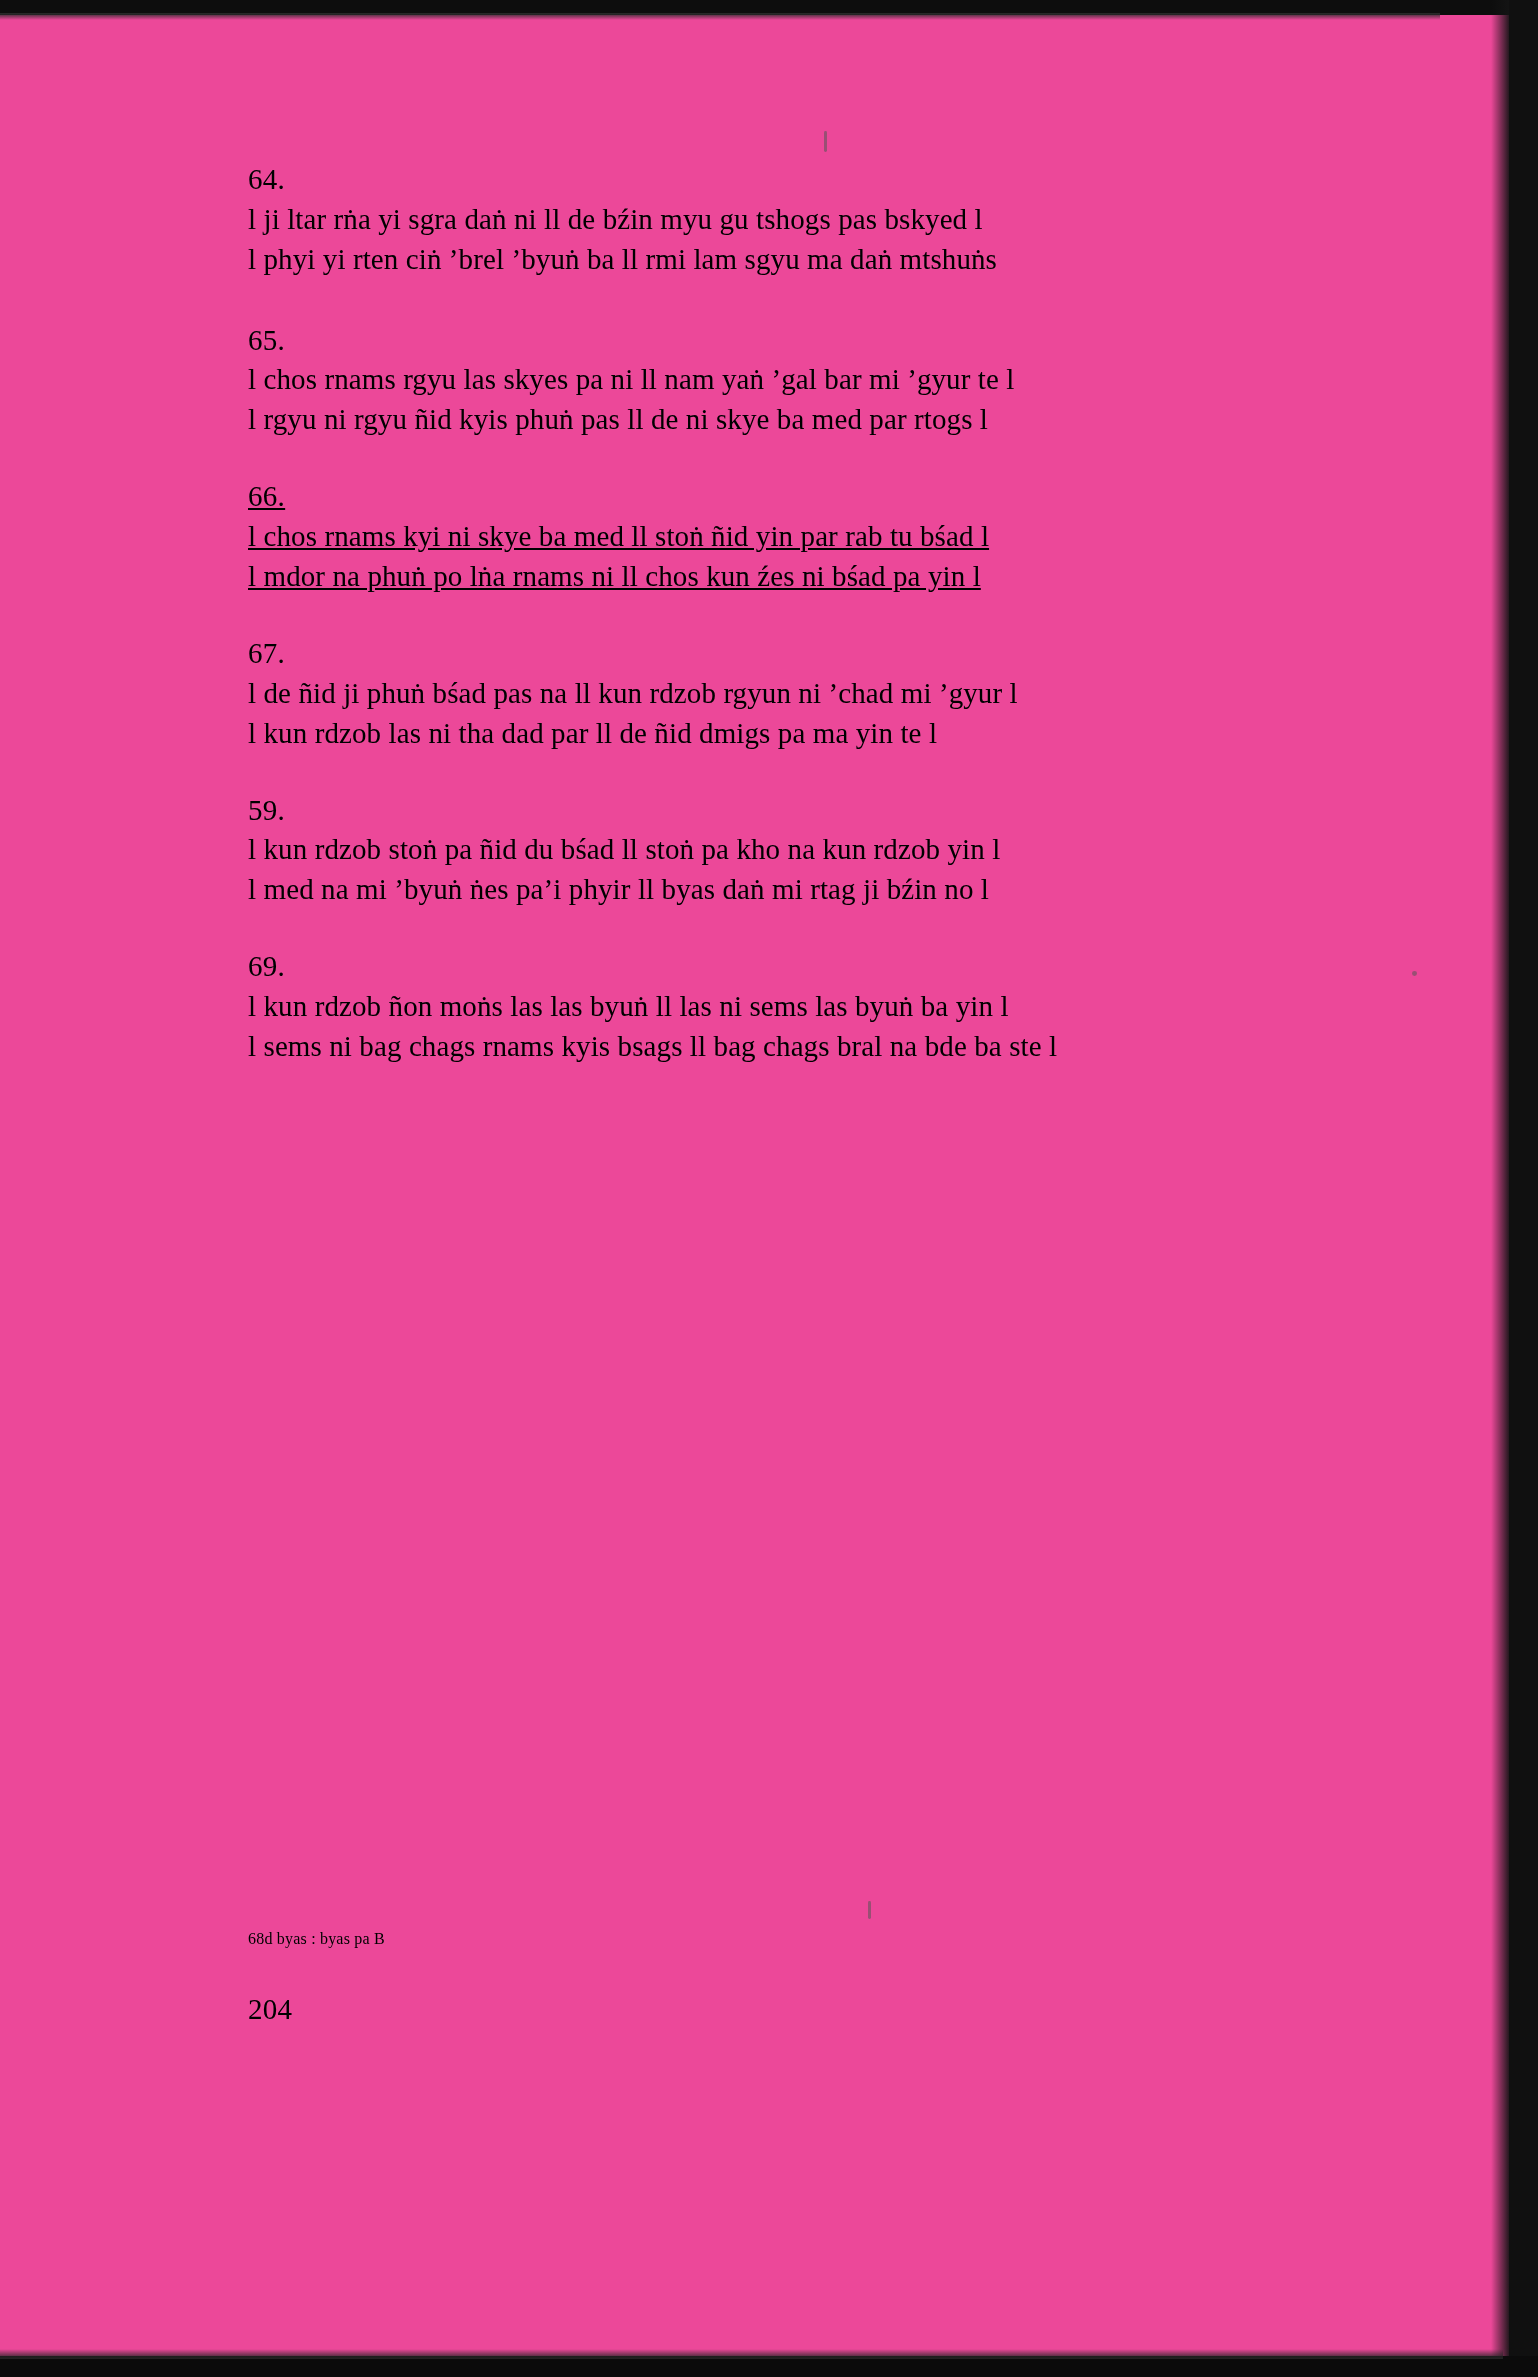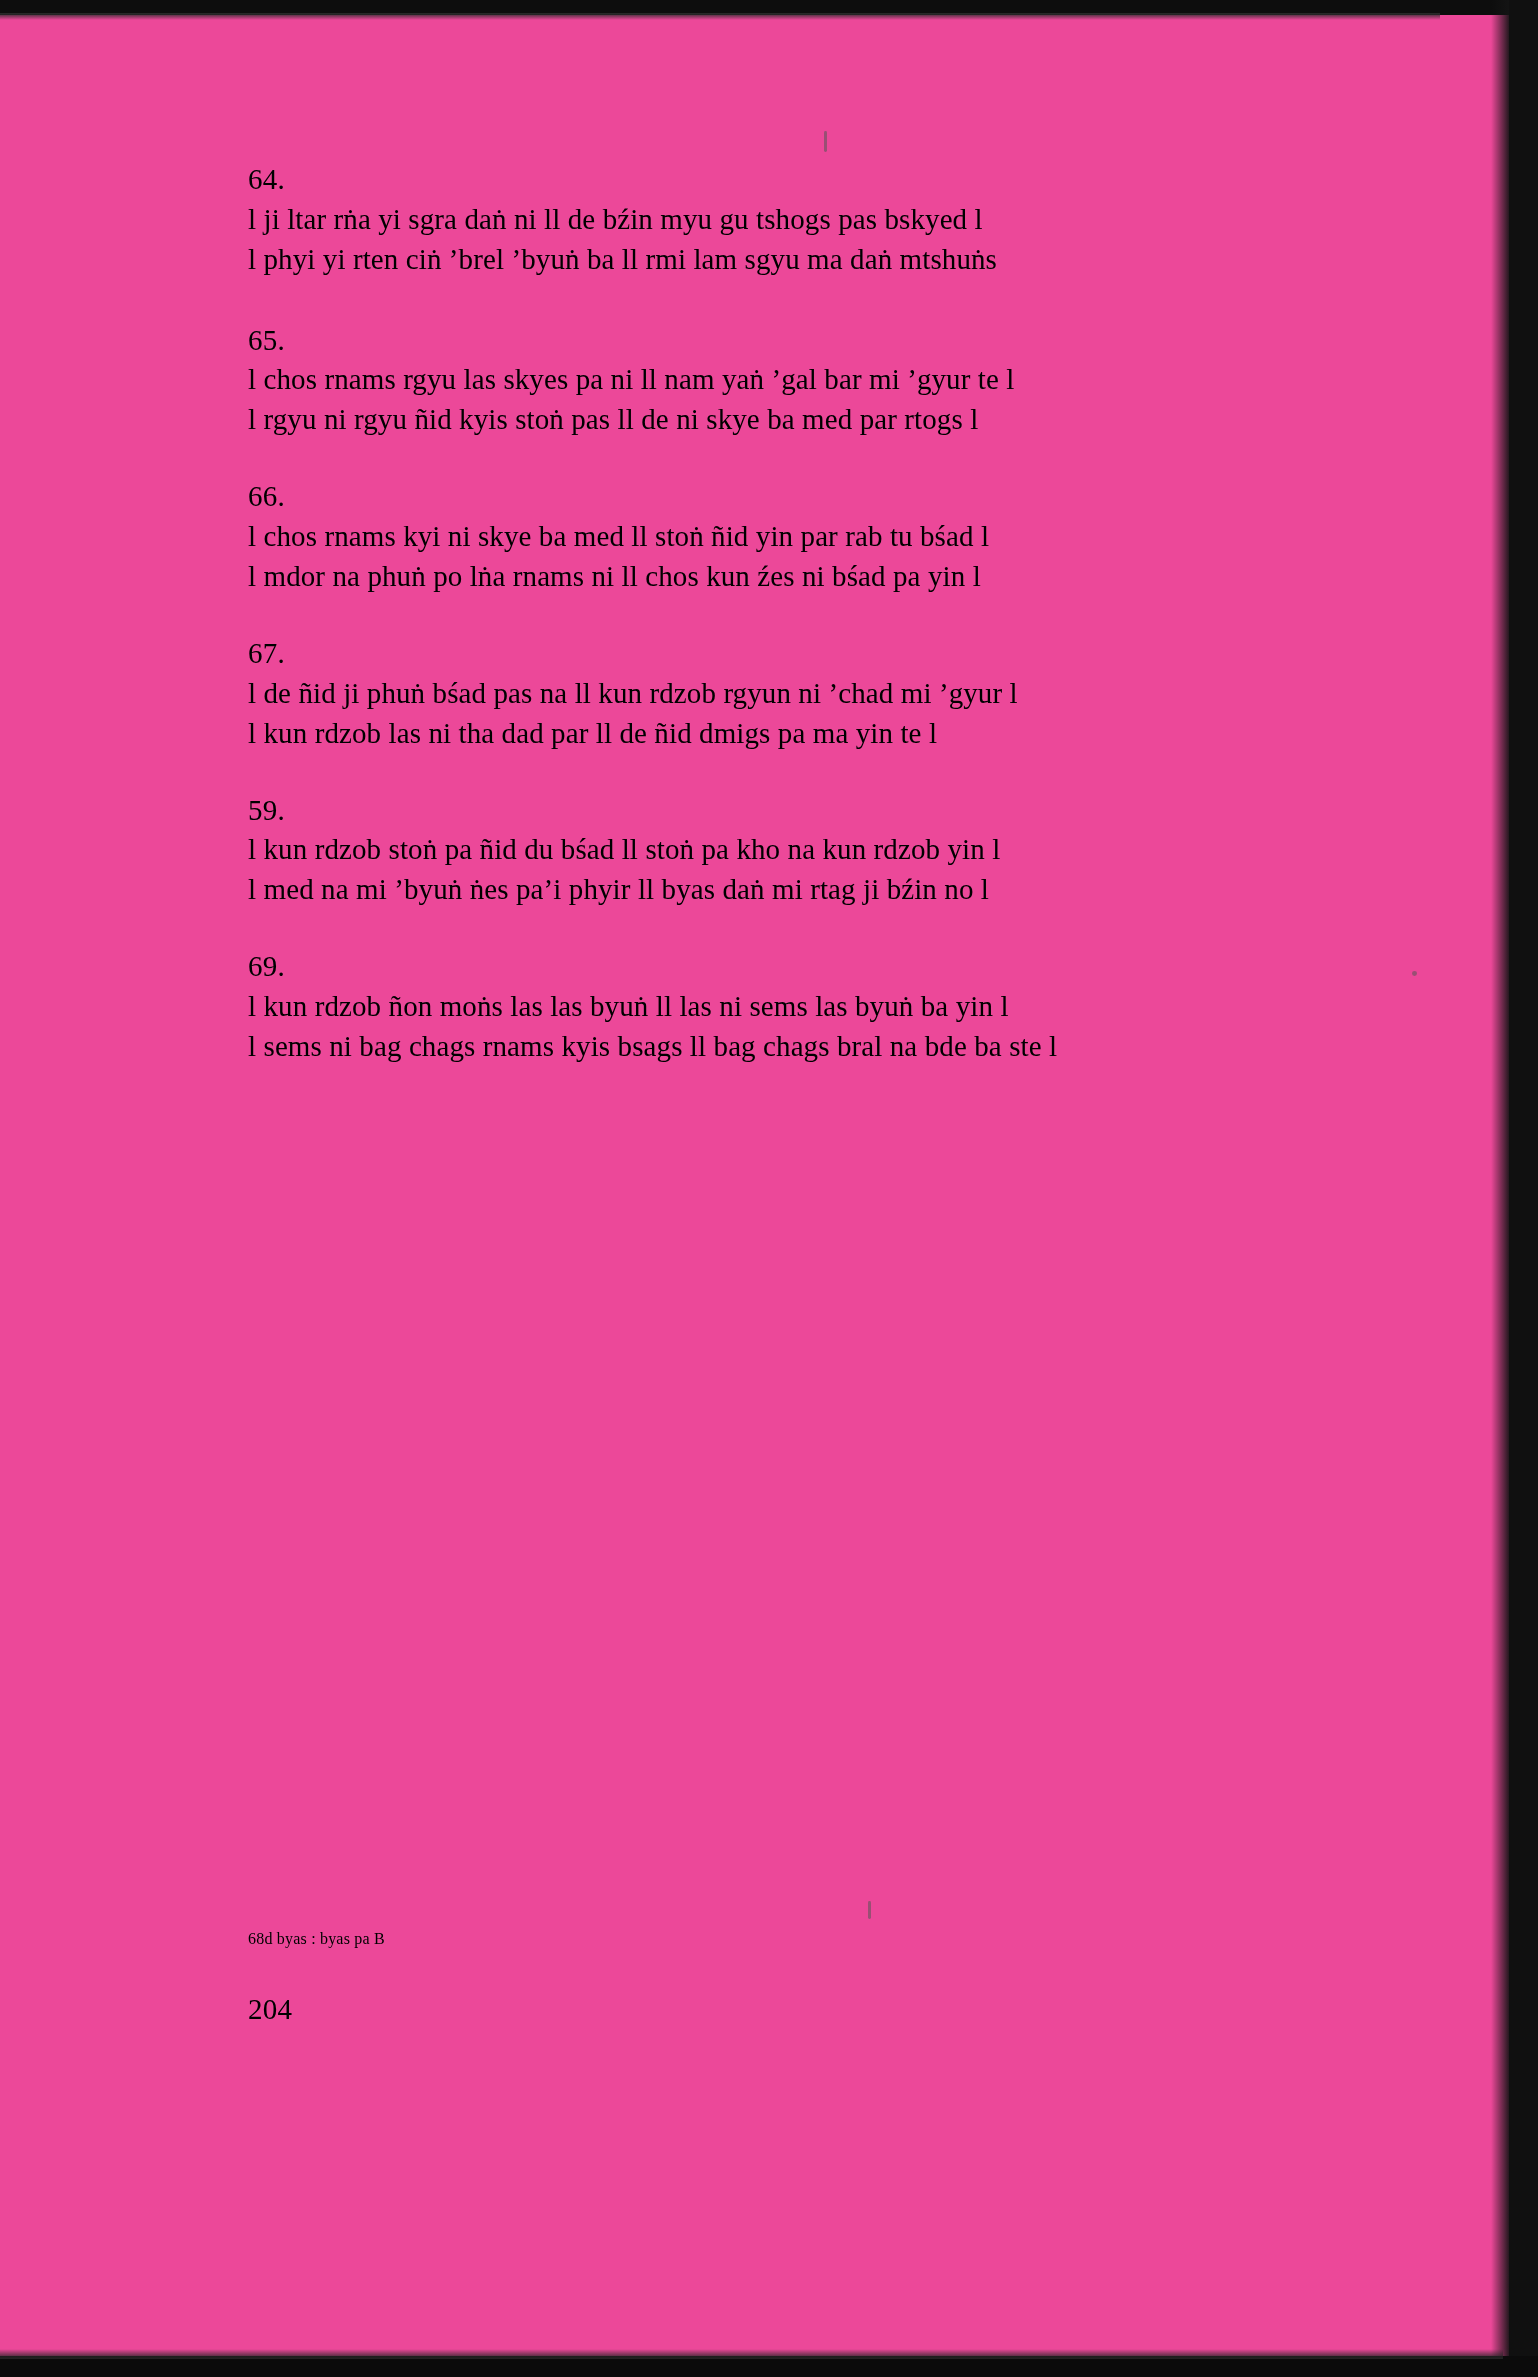--- a/index.html
+++ b/index.html
@@ -104,21 +104,21 @@
     white-space: pre-wrap;
   }
   .verse-line.indent-right {
     text-align: right;
     padding-right: 150px;
   }
 
   
   .verse.v64 { margin-bottom: 43px; }
   .verse.v65 { margin-bottom: 39px; }
-  .verse.v66 { margin-bottom: 39px; }
+  .verse.v66 { margin-bottom: 39px; text-decoration: underline; }
   .verse.v67 { margin-bottom: 39px; }
   .verse.v68 { margin-bottom: 39px; }
   .verse.v69 { margin-bottom: 0; }
 
   .footnotes {
     position: absolute;
     left: 248px;
     top: 1930px;
     width: 1119px;
     font-size: 16px;
@@ -152,21 +152,21 @@
 
     <div class="verse v64">
       <div class="verse-num">64.</div>
       <div class="verse-line">l ji ltar rṅa yi sgra daṅ ni ll de bźin myu gu tshogs pas bskyed l</div>
       <div class="verse-line">l phyi yi rten ciṅ ’brel ’byuṅ ba ll rmi lam sgyu ma daṅ mtshuṅs</div>
     </div>
 
     <div class="verse v65">
       <div class="verse-num">65.</div>
       <div class="verse-line">l chos rnams rgyu las skyes pa ni ll nam yaṅ ’gal bar mi ’gyur te l</div>
-      <div class="verse-line">l rgyu ni rgyu ñid kyis stoṅ pas ll de ni skye ba med par rtogs l</div>
+      <div class="verse-line">l rgyu ni rgyu ñid kyis phuṅ pas ll de ni skye ba med par rtogs l</div>
     </div>
 
     <div class="verse v66">
       <div class="verse-num">66.</div>
       <div class="verse-line">l chos rnams kyi ni skye ba med ll stoṅ ñid yin par rab tu bśad l</div>
       <div class="verse-line">l mdor na phuṅ po lṅa rnams ni ll chos kun źes ni bśad pa yin l</div>
     </div>
 
     <div class="verse v67">
       <div class="verse-num">67.</div>

